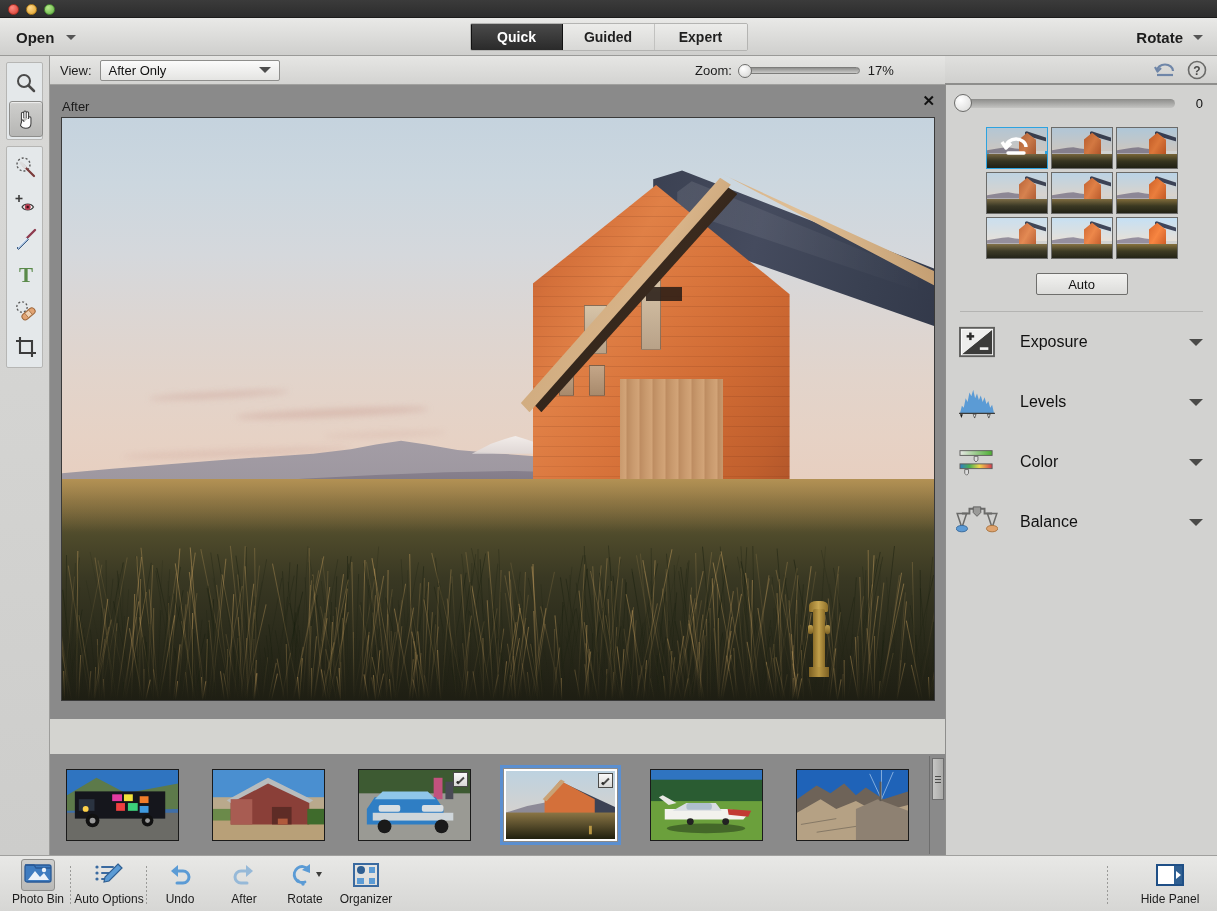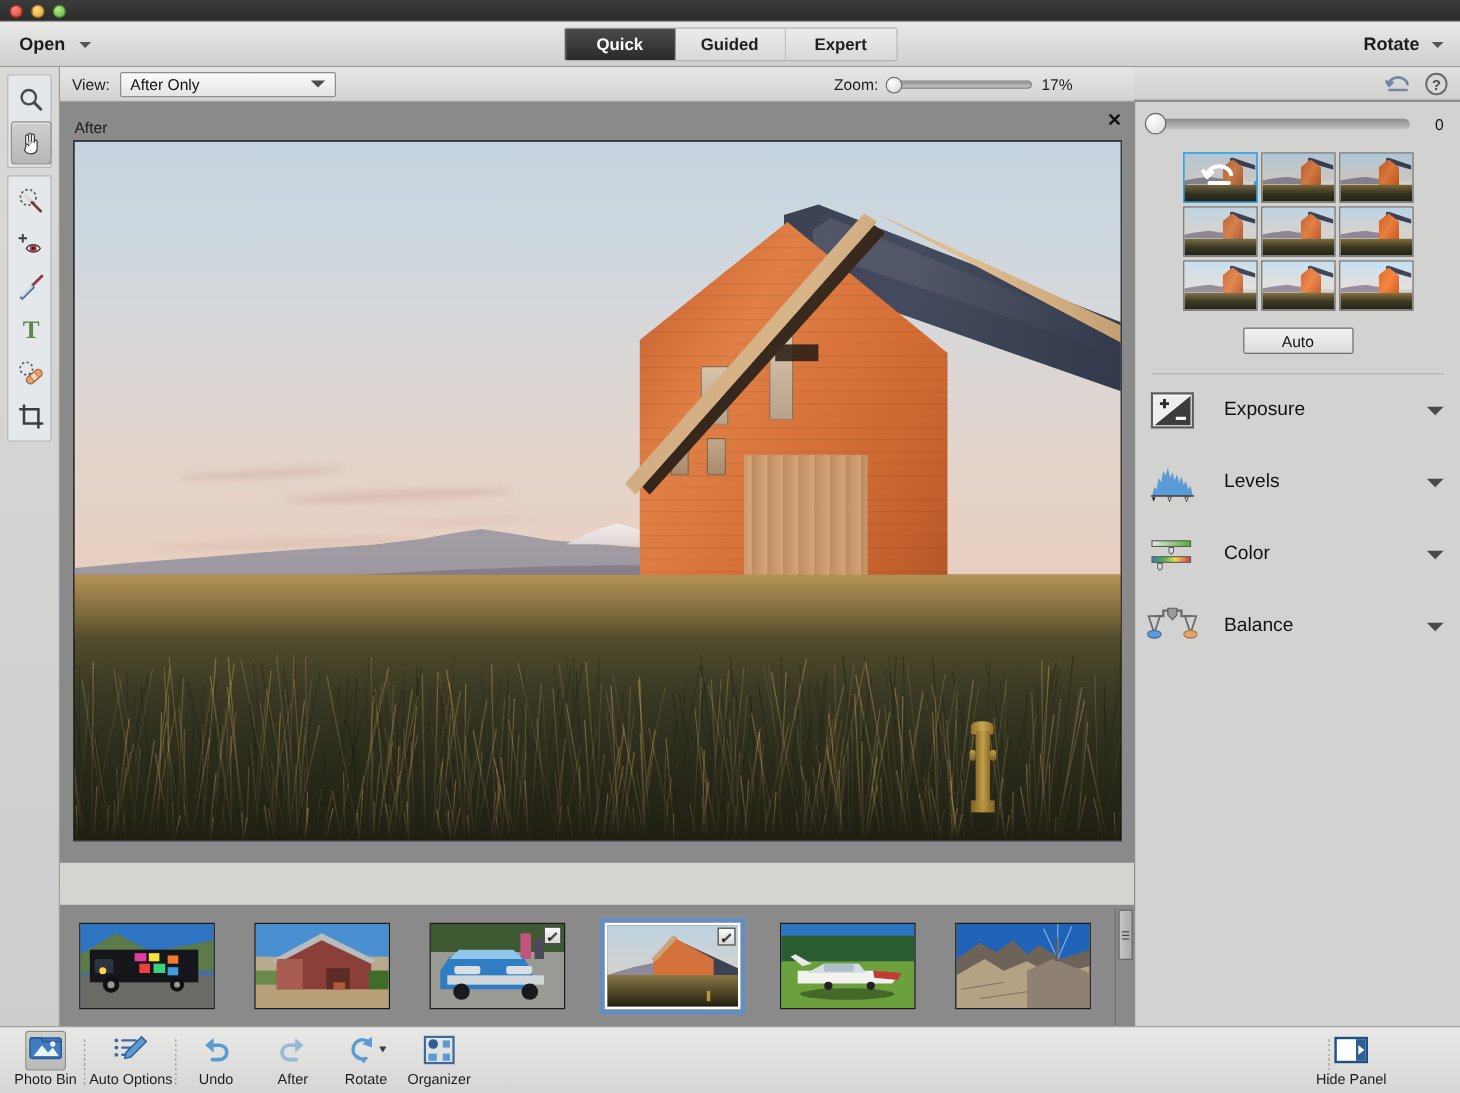--- a/index.html
+++ b/index.html
@@ -1937,21 +1937,21 @@
           <circle cx="8" cy="7" r="4" fill="#2f5f92"></circle>
           <rect x="16" y="4" width="6" height="6" fill="#5b9bd5"></rect>
           <rect x="4" y="15" width="7" height="6" fill="#5b9bd5"></rect>
           <rect x="16" y="15" width="6" height="6" fill="#5b9bd5"></rect>
         </svg>
       </div>
       <span class="bb-lbl">Organizer</span>
     </div>
 
     <div class="bb-sep" style="left:1107px"></div>
-    <div class="bb-item" style="left:1090px">
+    <div class="bb-item" style="left:1134px">
       <div class="bb-ico">
         <svg width="32" height="24" viewBox="0 0 32 24">
           <rect x="3" y="2" width="26" height="20" fill="#fff" stroke="#1f4f86" stroke-width="2"></rect>
           <rect x="20" y="3" width="8" height="18" fill="#2f5f92"></rect>
           <path d="M22 8 L27 12 L22 16Z" fill="#fff"></path>
         </svg>
       </div>
       <span class="bb-lbl">Hide Panel</span>
     </div>
   </div>

